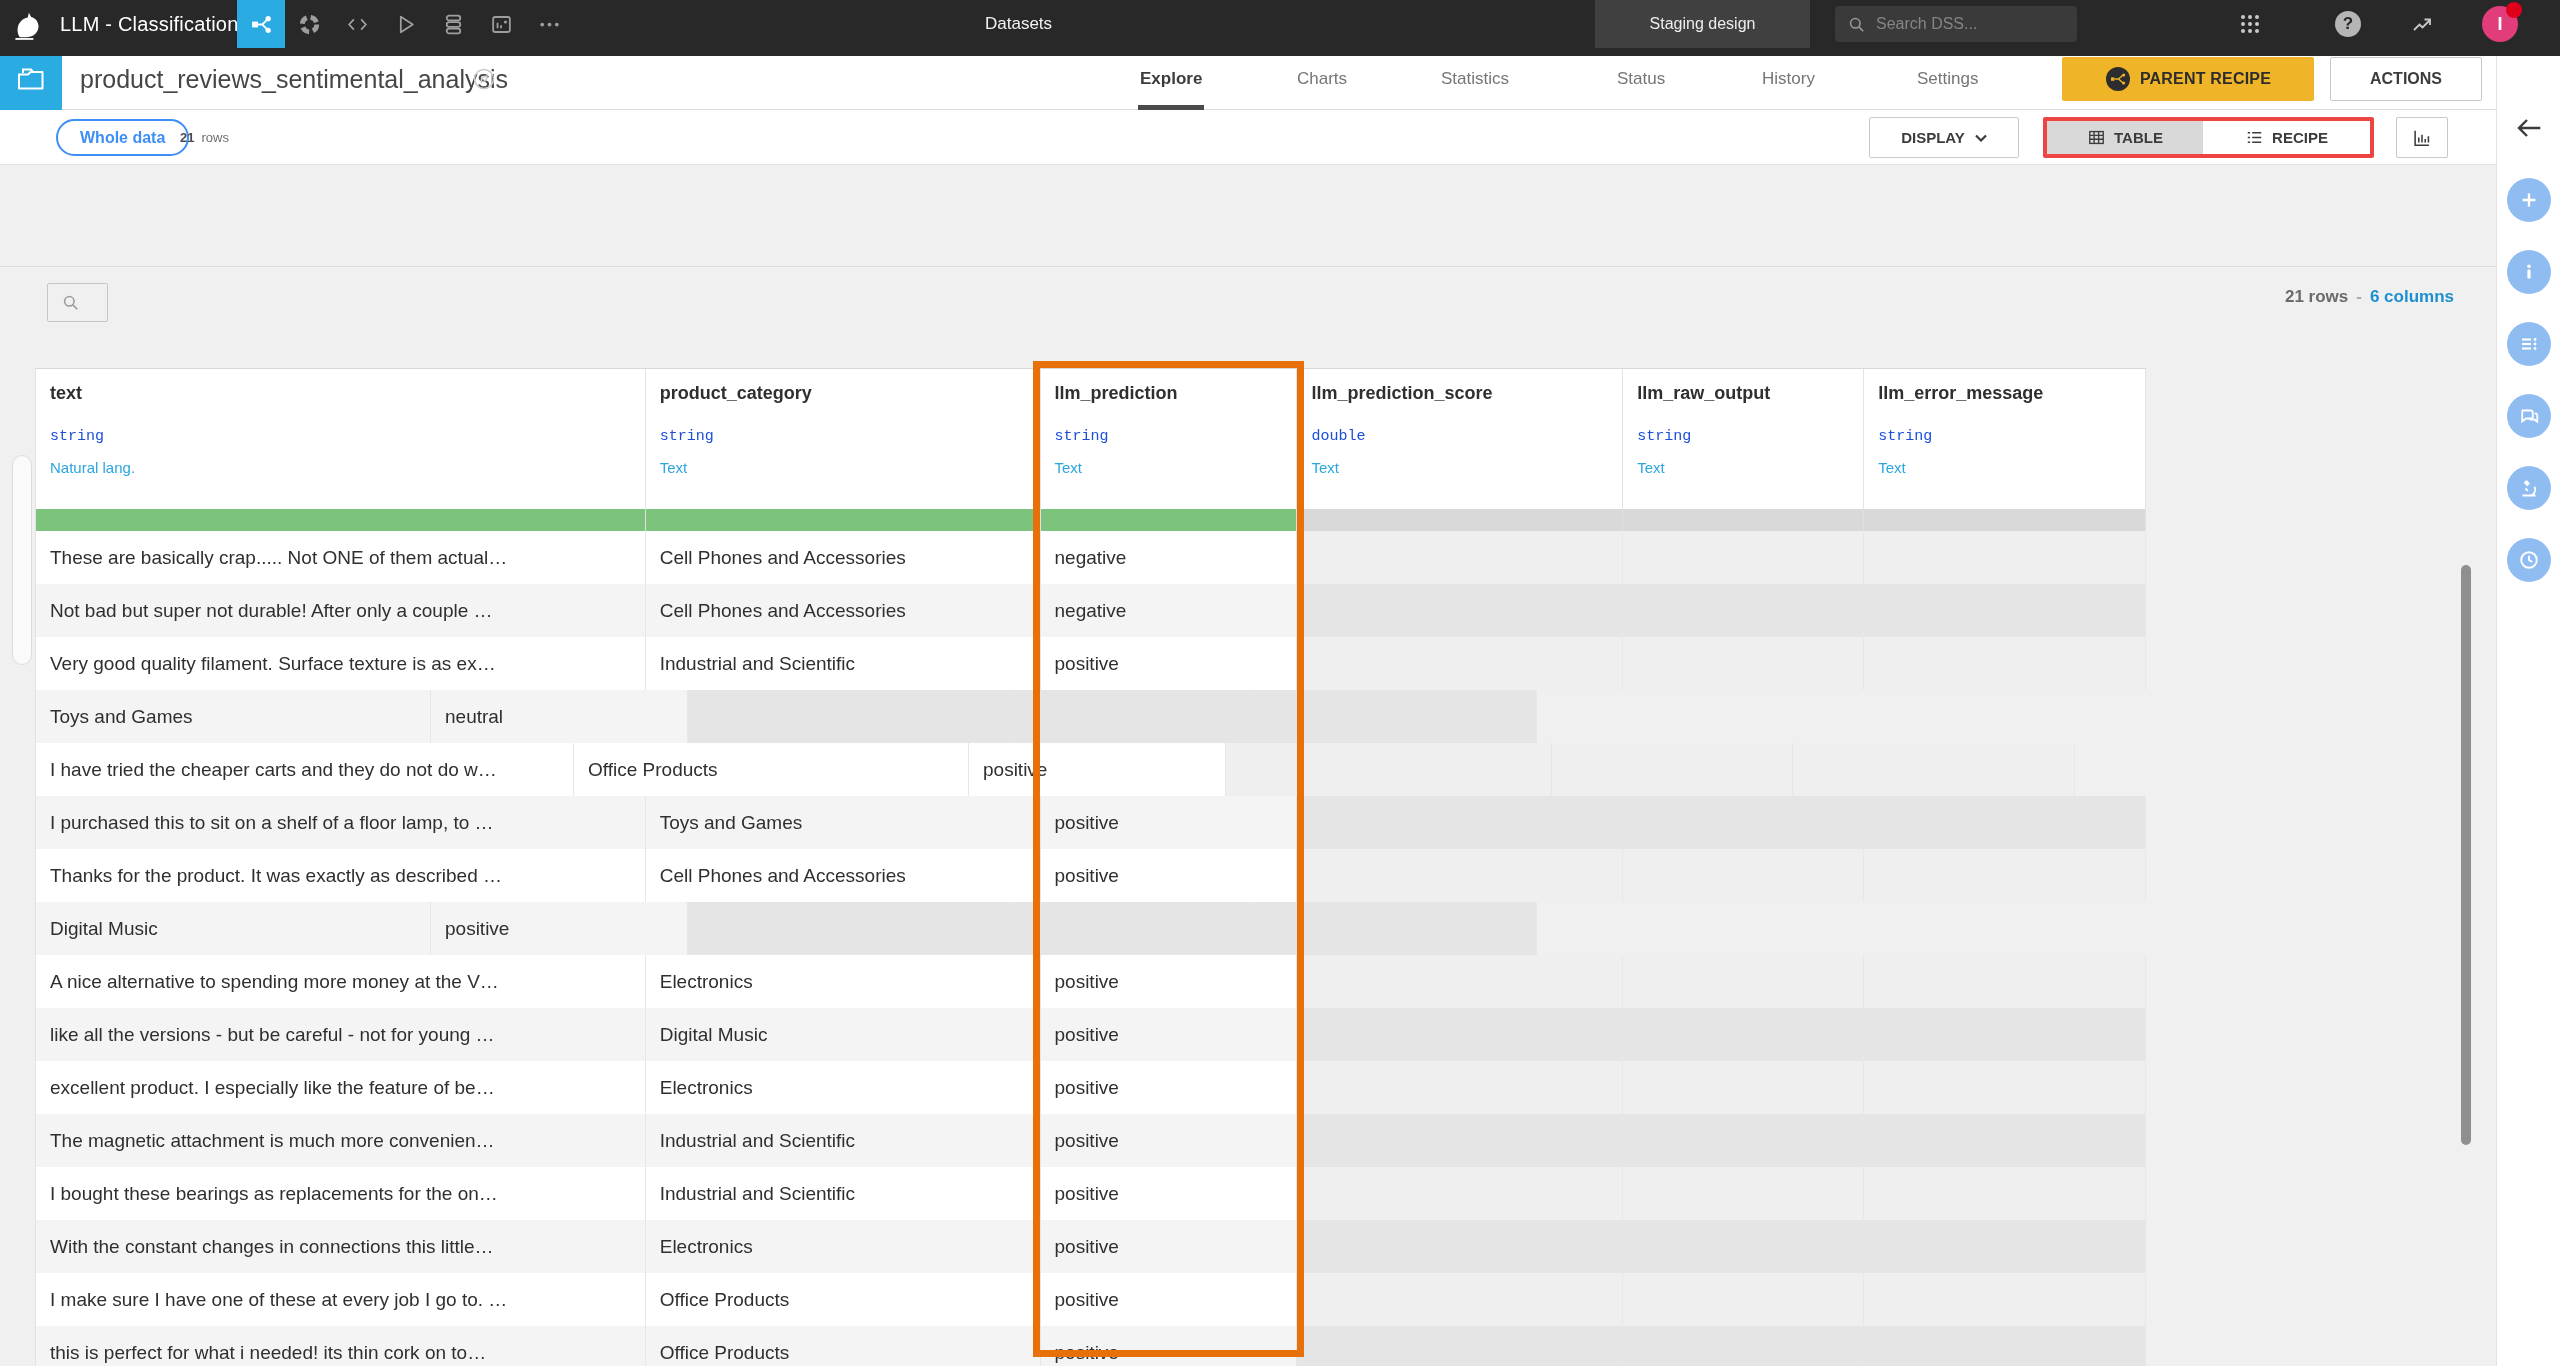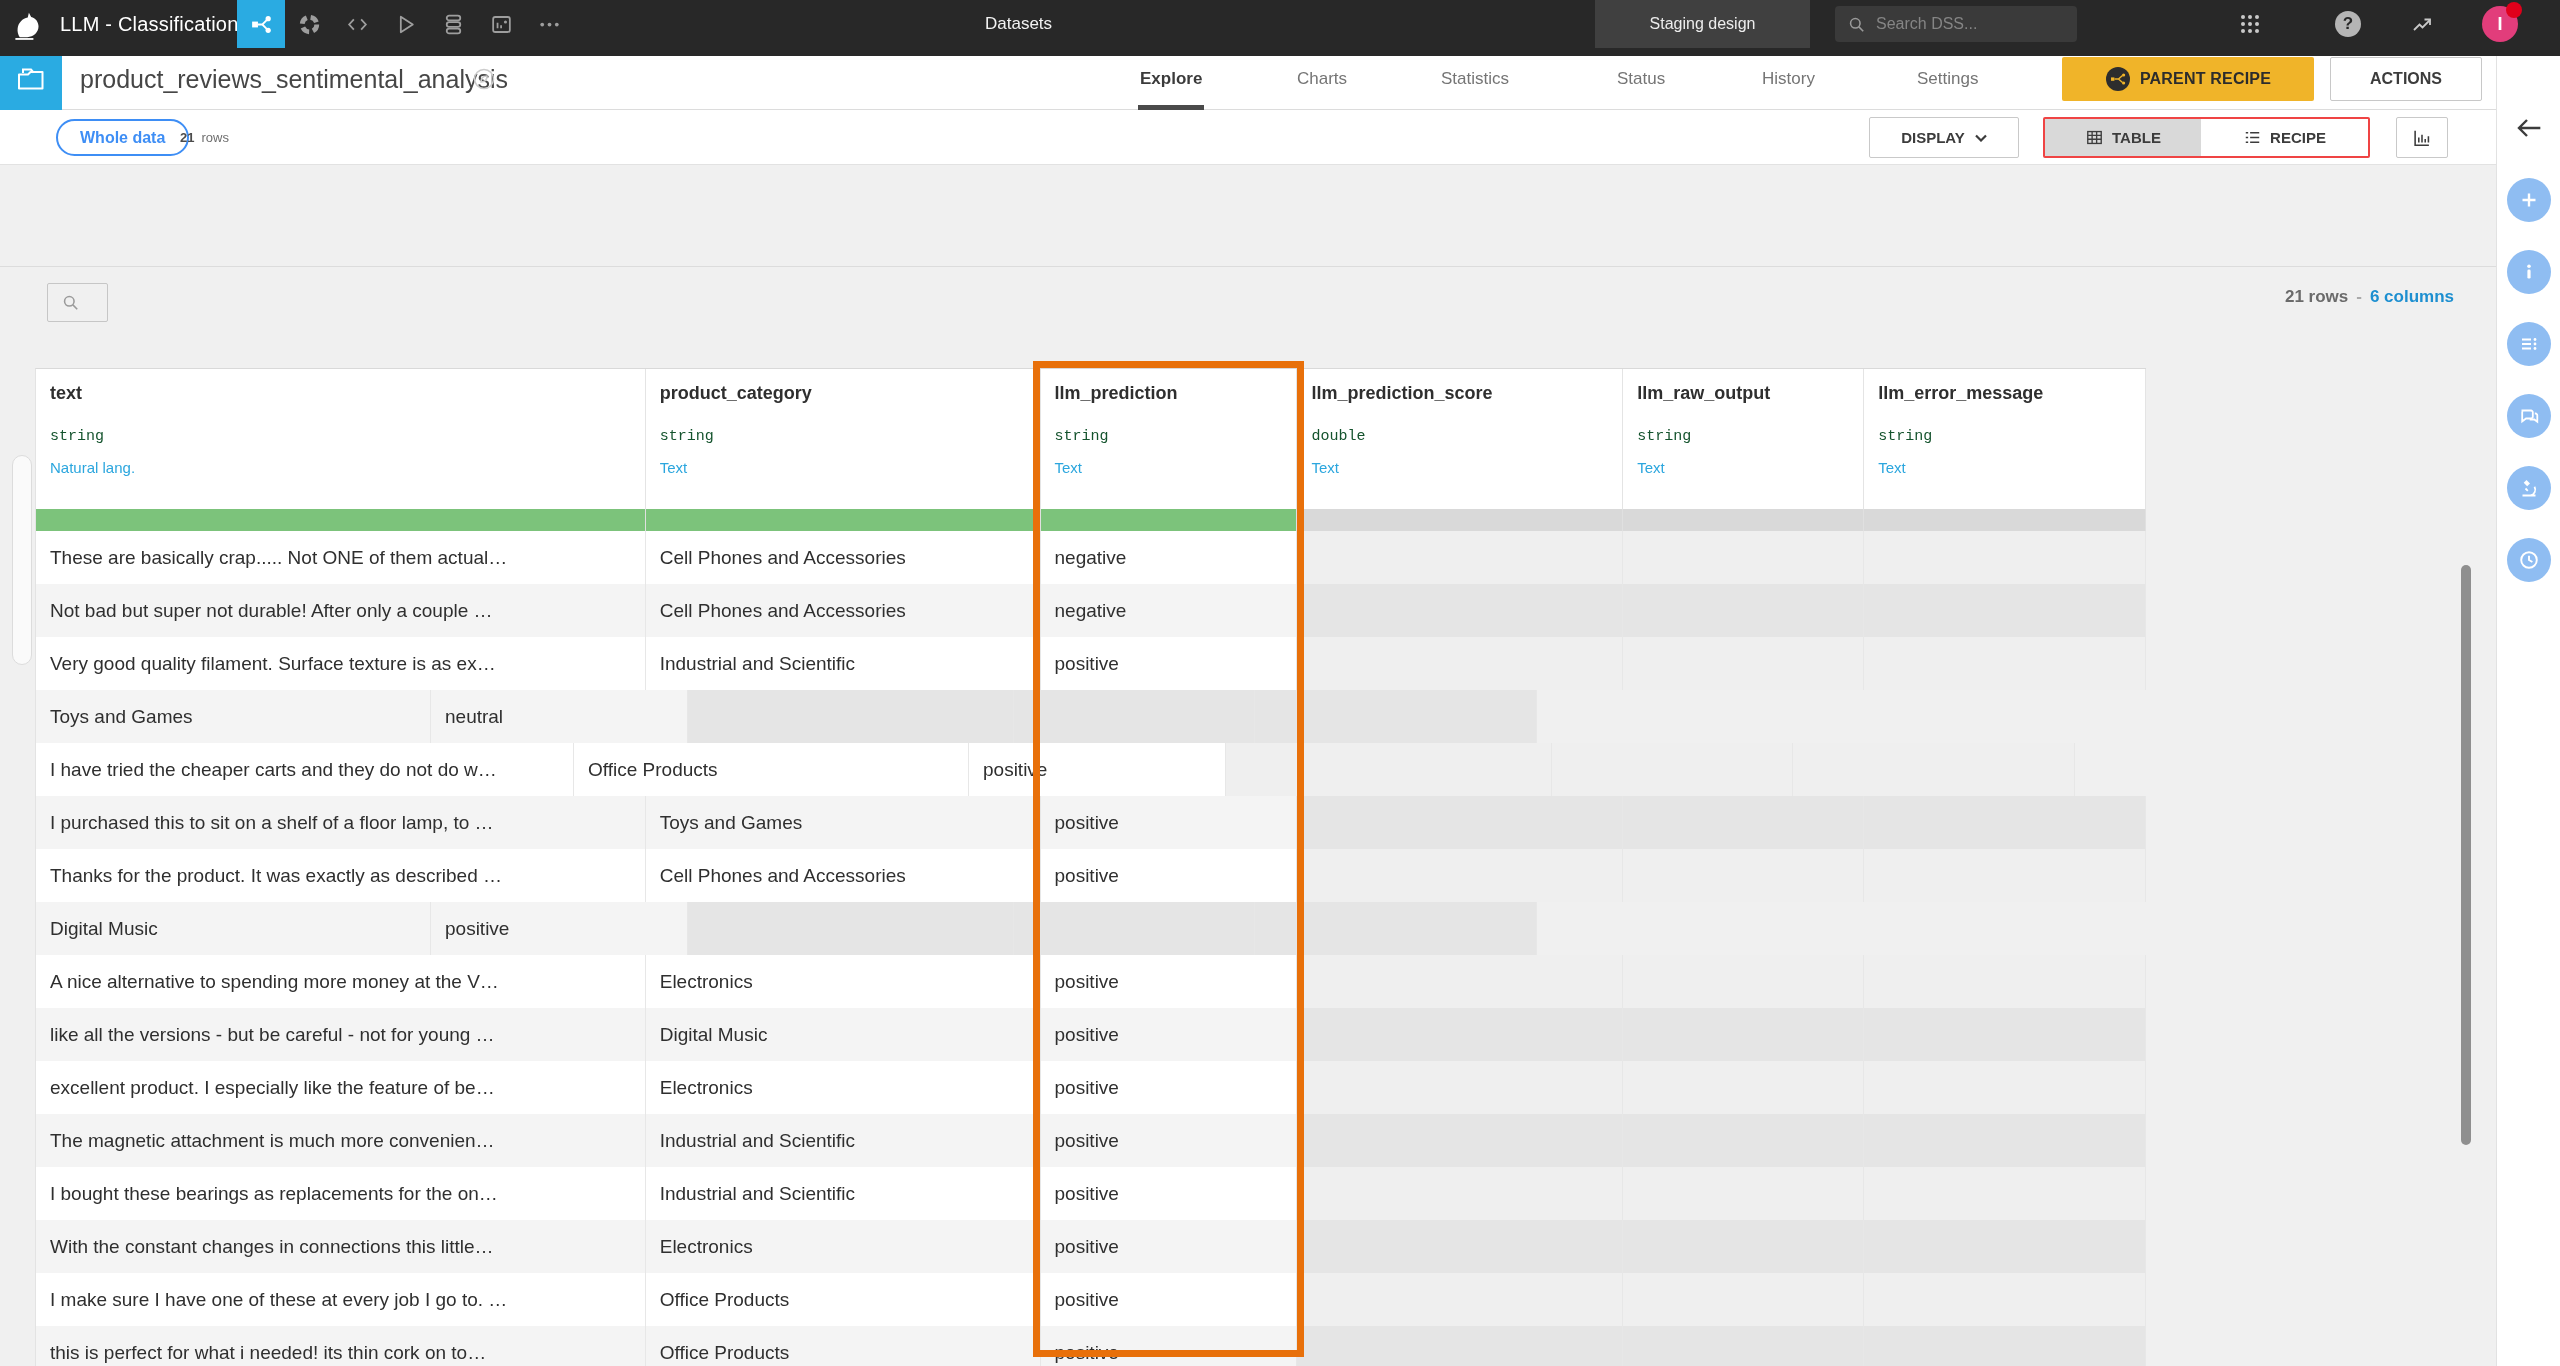--- a/index.html
+++ b/index.html
@@ -60,21 +60,21 @@
   .toolbar-row { position:absolute; left:0; top:110px; width:2496px; height:55px; background:#fff;
     border-bottom:1px solid #e2e2e2; z-index:19; }
   .pill { position:absolute; left:56px; top:9px; height:37px; padding:0 22px; border:2px solid #3e8ef5;
     border-radius:19px; background:#fff; color:#3e8ef5; font-size:16px; font-weight:700;
     display:flex; align-items:center; cursor:pointer; font-family:inherit; }
   .rows-label { position:absolute; left:180px; top:0; height:55px; display:flex; align-items:center; gap:7px; font-size:13px; }
   .rows-label b { color:#4c4c4c; } .rows-label span { color:#6e6e6e; }
   .btn-display { position:absolute; left:1869px; top:7px; width:150px; height:41px; background:#fff;
     border:1px solid #c9c9c9; border-radius:2px; display:flex; align-items:center; justify-content:center; gap:10px;
     font-size:15px; font-weight:700; color:#3c3c3c; cursor:pointer; font-family:inherit; }
-  .seg-group { position:absolute; left:2043px; top:7px; height:41px; display:flex; border:2px solid #ef4444; border-radius:2px; overflow:hidden; }
+  .seg-group { position:absolute; left:2043px; top:7px; height:41px; display:flex; border:4px solid #ef4444; border-radius:2px; overflow:hidden; }
   .seg { height:100%; display:flex; align-items:center; justify-content:center; gap:8px;
     font-size:15px; font-weight:700; color:#3c3c3c; cursor:pointer; background:#fff; border:none; font-family:inherit; }
   .seg.active { background:#d9d9d9; }
   .seg svg { width:19px; height:19px; }
   .btn-chart { position:absolute; left:2396px; top:7px; width:52px; height:41px; background:#fff;
     border:1px solid #c9c9c9; border-radius:2px; display:flex; align-items:center; justify-content:center; cursor:pointer; }
   .btn-chart svg { width:22px; height:22px; }
 
   
   .content-line { position:absolute; left:0; top:266px; width:2496px; height:1px; background:#dcdcdc; }
@@ -87,21 +87,21 @@
   .tbl-meta .m-cols { color:#1d8fd0; font-weight:700; cursor:pointer; }
 
   .left-handle { position:absolute; left:12px; top:455px; width:20px; height:210px; background:#fafafa;
     border:1px solid #dcdcdc; border-radius:10px; cursor:pointer; }
 
   
   .dtable { position:absolute; left:35px; top:368px; width:2111px; border-top:1px solid #d9d9d9; border-left:1px solid #e3e3e3; }
   .thead { display:flex; background:#fff; height:140px; }
   .th { border-right:1px solid #e4e4e4; padding:14px 0 0 14px; overflow:hidden; cursor:pointer; }
   .th .c-name { font-size:18px; font-weight:700; color:#2f2f2f; white-space:nowrap; }
-  .th .c-type { margin-top:24px; font-family:"Liberation Mono","DejaVu Sans Mono",monospace; font-size:15px; color:#14532d; }
+  .th .c-type { margin-top:24px; font-family:"Liberation Mono","DejaVu Sans Mono",monospace; font-size:15px; color:#1d4ed8; }
   .th .c-meaning { margin-top:14px; font-size:15px; color:#2ba6de; cursor:pointer; }
   .qbar { display:flex; height:22px; }
   .qseg { border-right:1px solid #e0e0e0; }
   .qseg.ok { background:#7cc37b; }
   .qseg.none { background:#d9d9d9; }
   .tbody { height:836px; overflow:hidden; }
   .t-row { display:flex; height:53px; }
   .t-cell { border-right:1px solid #e7e7e7; display:flex; align-items:center; padding-left:14px;
     font-size:19px; color:#2f2f2f; white-space:nowrap; overflow:hidden; cursor:default; }
   .t-row:nth-child(odd) .t-cell { background:#ffffff; }

